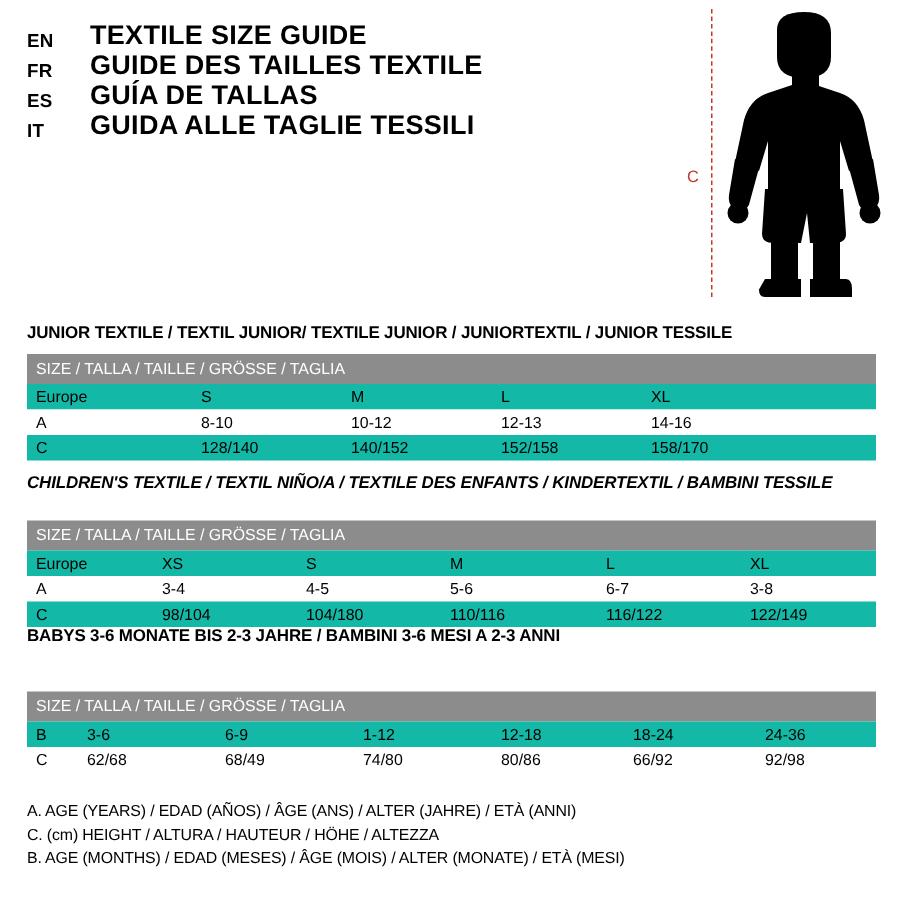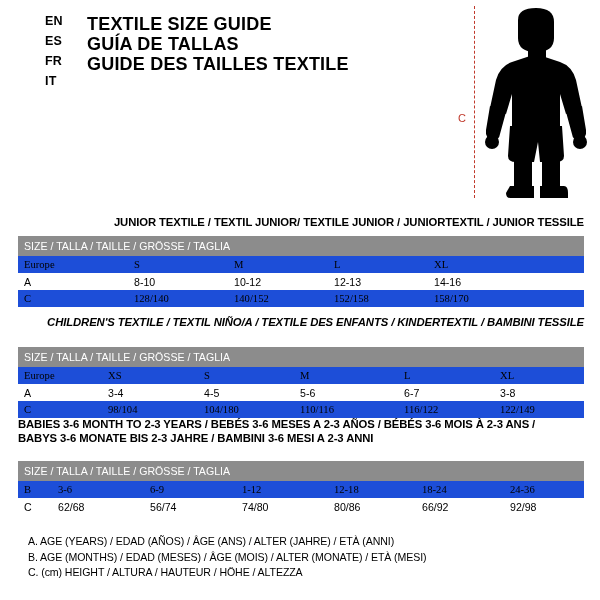--- a/index.html
+++ b/index.html
@@ -21,23 +21,22 @@
 
   
   .lang-block {
     position: absolute;
     top: 14px;
     left: 18px;
     width: 420px;
   }
   .lang-row {
     display: flex;
-    align-items: flex-start;
+    align-items: flex-end;
     height: 20px;
-    margin-left: 27px;
   }
   .lang-code {
     width: 42px;
     font-size: 12.5px;
     font-weight: bold;
     letter-spacing: 0.2px;
   }
   .lang-title {
     font-size: 18px;
     font-weight: bold;
@@ -72,21 +71,20 @@
     position: absolute;
     left: 30px;
     top: 2px;
   }
 
   
   .section-title {
     font-size: 11.3px;
     font-weight: bold;
     letter-spacing: -0.1px;
-    text-align: right;
   }
   .section-title-2 {
     font-size: 11.3px;
     font-weight: bold;
     letter-spacing: -0.1px;
     line-height: 14px;
   }
 
   
   table.size-table {
@@ -102,61 +100,61 @@
     white-space: nowrap;
   }
   tr.hdr td {
     background: #8c8c8c;
     color: #ffffff;
     font-size: 10.6px;
     font-weight: normal;
     height: 20px;
     margin-left: 26px;
   }
-  tr.light td { background: #1d4ed8; font-family: Liberation Serif, serif; }
+  tr.light td { background: #14b8a6; }
   tr.white td { background: #ffffff; }
 
   
   .blk { position: absolute; left: 18px; width: 566px; }
 
   #junior-title    { top: 216px; }
   #junior-table    { top: 236px; }
   #children-title  { top: 316px; font-style: italic; }
   #children-table  { top: 347px; }
   #babies-title    { top: 417px; }
   #babies-table    { top: 461px; }
   #legend          { top: 534px; }
 
   .legend-line {
     font-size: 10.6px;
     line-height: 15.5px;
     letter-spacing: -0.1px;
-    margin-left: 10px;
   }
 </style>
 </head>
 <body>
 
 <div id="page">
 
   <div class="lang-block">
     <div class="lang-row">
       <span class="lang-code">EN</span>
       <span class="lang-title">TEXTILE SIZE GUIDE</span>
     </div>
     <div class="lang-row">
+      <span class="lang-code">FR</span>
+      <span class="lang-title">GUIDE DES TAILLES TEXTILE</span>
+    </div>
+    <div class="lang-row">
       <span class="lang-code">ES</span>
       <span class="lang-title">GUÍA DE TALLAS</span>
     </div>
     <div class="lang-row">
-      <span class="lang-code">FR</span>
-      <span class="lang-title">GUIDE DES TAILLES TEXTILE</span>
-    </div>
-    <div class="lang-row">
       <span class="lang-code">IT</span>
+      <span class="lang-title">GUIDA ALLE TAGLIE TESSILI</span>
     </div>
   </div>
 
   <div class="figure-wrap">
     <div class="dash-line"></div>
     <div class="c-label">C</div>
     <svg class="silhouette" width="108" height="192" viewBox="0 0 108 192">
       <g fill="#000000">
 
         <path d="M36 12 Q36 0 54 0 Q72 0 72 14 L72 30 Q72 44 54 44 Q36 44 36 30 Z"></path>
@@ -263,21 +261,20 @@
         <td>104/180</td>
         <td>110/116</td>
         <td>116/122</td>
         <td>122/149</td>
       </tr>
     </tbody>
       </table>
   </div>
 
   <div class="blk section-title-2" id="babies-title">
-    <div>BABIES 3-6 MONTH TO 2-3 YEARS / BEBÉS 3-6 MESES A 2-3 AÑOS / BÉBÉS 3-6 MOIS À 2-3 ANS /</div>
     <div>BABYS 3-6 MONATE BIS 2-3 JAHRE / BAMBINI 3-6 MESI A 2-3 ANNI</div>
   </div>
   <div class="blk" id="babies-table">
     <table class="size-table">
       <colgroup>
         <col style="width:34px">
           <col style="width:92px">
           <col style="width:92px">
           <col style="width:92px">
           <col style="width:88px">
@@ -293,29 +290,29 @@
         <td>3-6</td>
         <td>6-9</td>
         <td>1-12</td>
         <td>12-18</td>
         <td>18-24</td>
         <td>24-36</td>
       </tr>
       <tr class="white">
         <td>C</td>
         <td>62/68</td>
-        <td>56/74</td>
+        <td>68/49</td>
         <td>74/80</td>
         <td>80/86</td>
         <td>66/92</td>
         <td>92/98</td>
       </tr>
     </tbody>
       </table>
   </div>
 
   <div class="blk" id="legend">
     <div class="legend-line">A. AGE (YEARS) / EDAD (AÑOS) / ÂGE (ANS) / ALTER (JAHRE) / ETÀ (ANNI)</div>
+    <div class="legend-line">C. (cm) HEIGHT / ALTURA / HAUTEUR / HÖHE / ALTEZZA</div>
     <div class="legend-line">B. AGE (MONTHS) / EDAD (MESES) / ÂGE (MOIS) / ALTER (MONATE) / ETÀ (MESI)</div>
-    <div class="legend-line">C. (cm) HEIGHT / ALTURA / HAUTEUR / HÖHE / ALTEZZA</div>
   </div>
 
 </div>
 
 </body></html>

